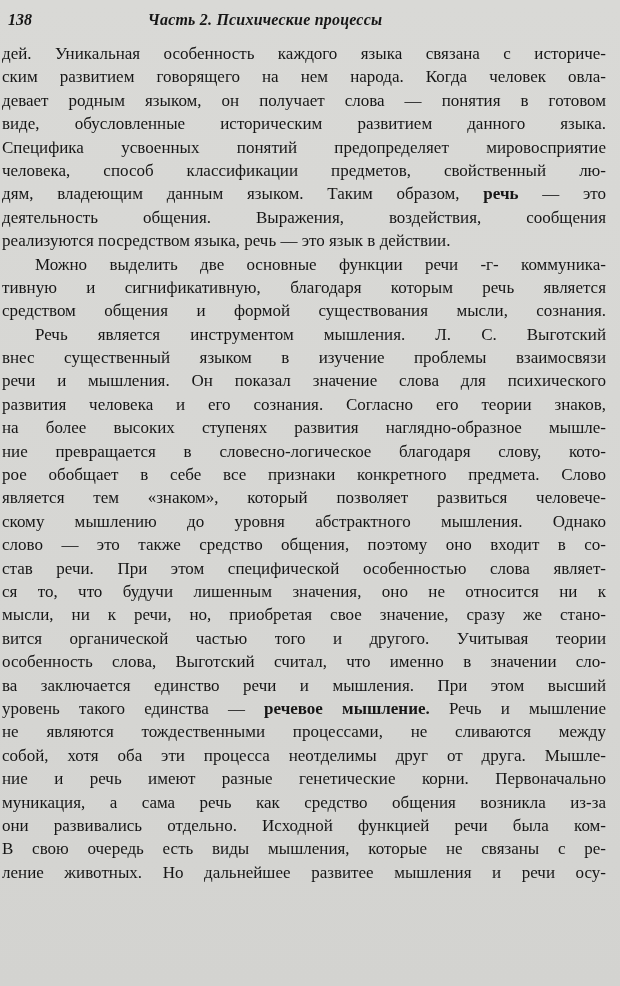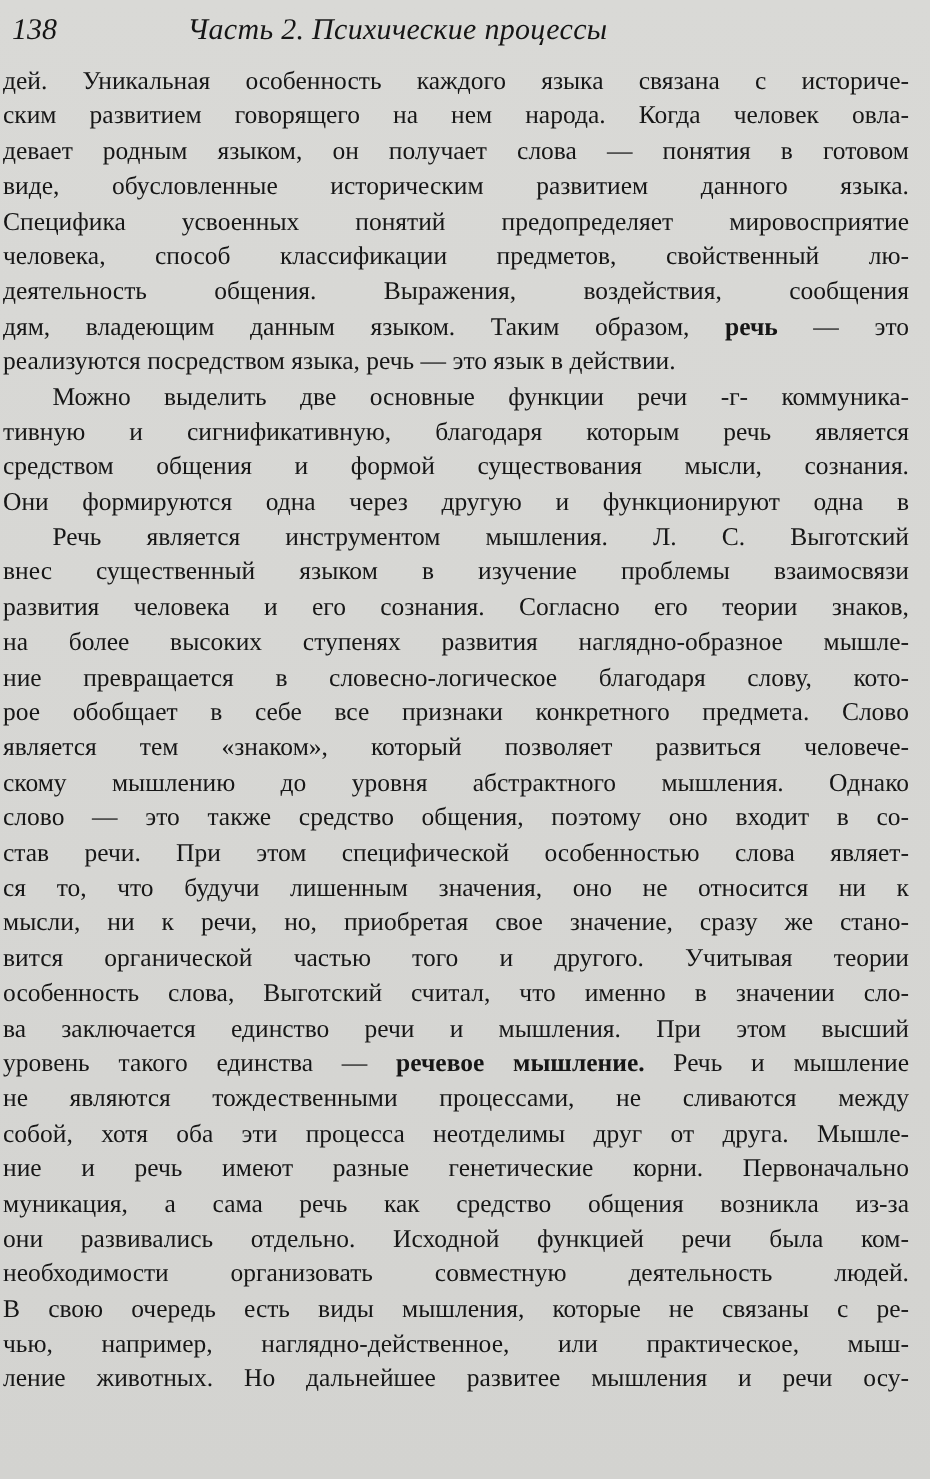--- a/index.html
+++ b/index.html
@@ -21,23 +21,23 @@
   .page {
     position: relative;
     width: 620px;
     height: 986px;
     padding: 8px 8px 0 2px;
   }
   
   .page-header {
     position: relative;
     height: 26px;
-    font-weight: normal;
+    font-weight: bold;
     font-style: italic;
-    font-size: 20px;
+    font-size: 16px;
     line-height: 24px;
   }
   .pagenum {
     position: absolute;
     left: 6px;
     top: 0;
   }
   .chapter {
     position: absolute;
     left: 0;
@@ -78,51 +78,49 @@
     <span class="chapter">Часть 2. Психические процессы</span>
   </header>
   <main class="body-text">
       <div class="paragraph">
         <div class="line"><span>дей. Уникальная особенность каждого языка связана с историче-</span></div>
         <div class="line"><span>ским развитием говорящего на нем народа. Когда человек овла-</span></div>
         <div class="line"><span>девает родным языком, он получает слова — понятия в готовом</span></div>
         <div class="line"><span>виде, обусловленные историческим развитием данного языка.</span></div>
         <div class="line"><span>Специфика усвоенных понятий предопределяет мировосприятие</span></div>
         <div class="line"><span>человека, способ классификации предметов, свойственный лю-</span></div>
+        <div class="line"><span>дям, владеющим данным языком. Таким образом, </span><span class="seg-b">речь</span><span> — это</span></div>
         <div class="line"><span>деятельность общения. Выражения, воздействия, сообщения</span></div>
-        <div class="line"><span>дям, владеющим данным языком. Таким образом, </span><span class="seg-b">речь</span><span> — это</span></div>
         <div class="line no-just"><span>реализуются посредством языка, речь — это язык в действии.</span></div>
       </div>
       <div class="paragraph">
         <div class="line indent"><span>Можно выделить две основные функции речи -г- коммуника-</span></div>
         <div class="line"><span>тивную и сигнификативную, благодаря которым речь является</span></div>
         <div class="line"><span>средством общения и формой существования мысли, сознания.</span></div>
-        <div class="line"><span>Они формируются одна через другую и функционируют одна в</span></div>
       </div>
       <div class="paragraph">
         <div class="line indent"><span>Речь является инструментом мышления. Л. С. Выготский</span></div>
         <div class="line"><span>внес существенный языком в изучение проблемы взаимосвязи</span></div>
+        <div class="line"><span>речи и мышления. Он показал значение слова для психического</span></div>
         <div class="line"><span>развития человека и его сознания. Согласно его теории знаков,</span></div>
         <div class="line"><span>на более высоких ступенях развития наглядно-образное мышле-</span></div>
         <div class="line"><span>ние превращается в словесно-логическое благодаря слову, кото-</span></div>
         <div class="line"><span>рое обобщает в себе все признаки конкретного предмета. Слово</span></div>
         <div class="line"><span>является тем «знаком», который позволяет развиться человече-</span></div>
         <div class="line"><span>скому мышлению до уровня абстрактного мышления. Однако</span></div>
         <div class="line"><span>слово — это также средство общения, поэтому оно входит в со-</span></div>
         <div class="line"><span>став речи. При этом специфической особенностью слова являет-</span></div>
         <div class="line"><span>ся то, что будучи лишенным значения, оно не относится ни к</span></div>
         <div class="line"><span>мысли, ни к речи, но, приобретая свое значение, сразу же стано-</span></div>
         <div class="line"><span>вится органической частью того и другого. Учитывая теории</span></div>
         <div class="line"><span>особенность слова, Выготский считал, что </span><span class="seg-i">именно в значении сло-</span></div>
         <div class="line"><span class="seg-i">ва заключается единство речи и мышления.</span><span> При этом высший</span></div>
         <div class="line"><span>уровень такого единства — </span><span class="seg-b">речевое мышление.</span><span> Речь и мышление</span></div>
         <div class="line"><span>не являются тождественными процессами, не сливаются между</span></div>
         <div class="line"><span>собой, хотя оба эти процесса неотделимы друг от друга. Мышле-</span></div>
         <div class="line"><span>ние и речь имеют разные генетические корни. Первоначально</span></div>
         <div class="line"><span>муникация, а сама речь как средство общения возникла из-за</span></div>
         <div class="line"><span>они развивались отдельно. Исходной функцией речи была ком-</span></div>
-        <div class="line"><span>необходимости организовать совместную деятельность людей.</span></div>
         <div class="line"><span>В свою очередь есть виды мышления, которые не связаны с ре-</span></div>
-        <div class="line"><span>чью, например, наглядно-действенное, или практическое, мыш-</span></div>
         <div class="line"><span>ление животных. Но дальнейшее развитее мышления и речи осу-</span></div>
       </div>
     </main>
 </div>
 
 </body></html>

